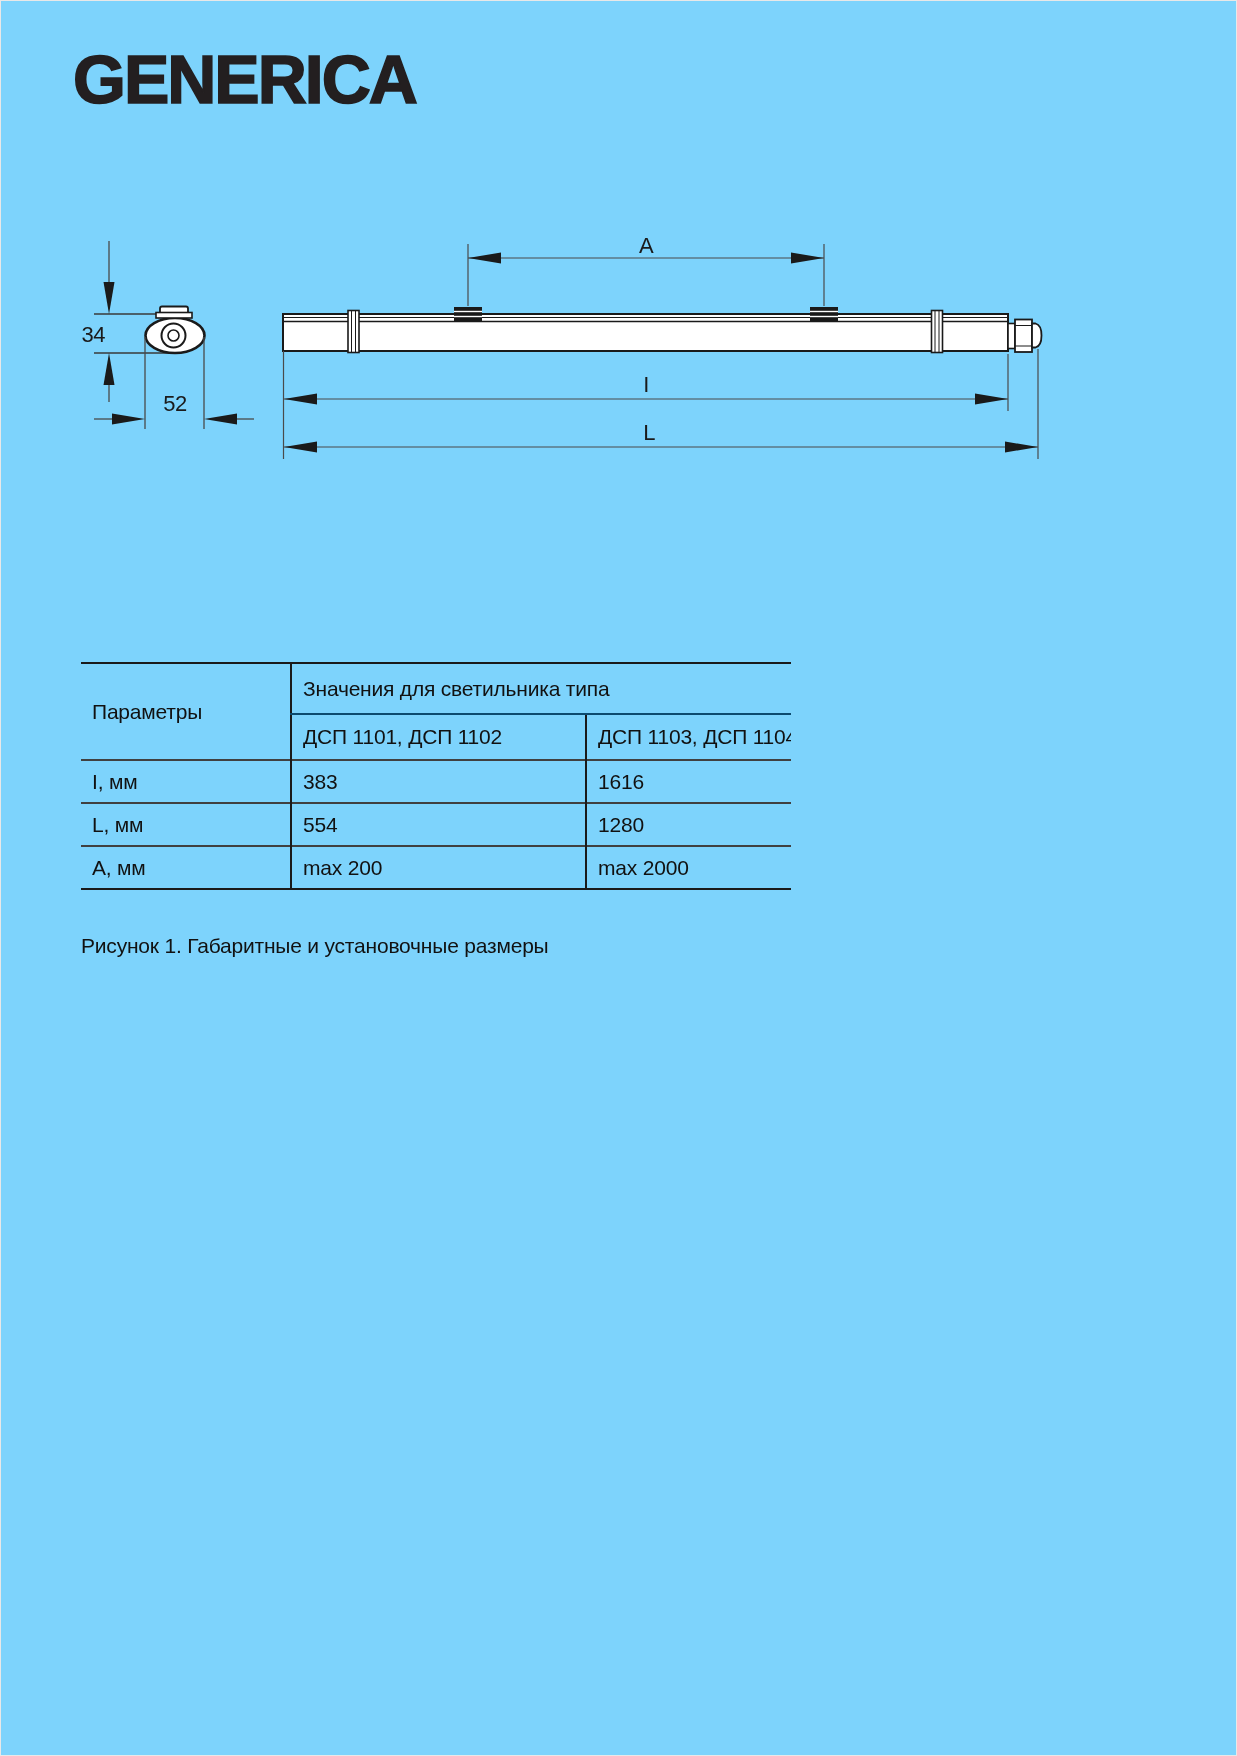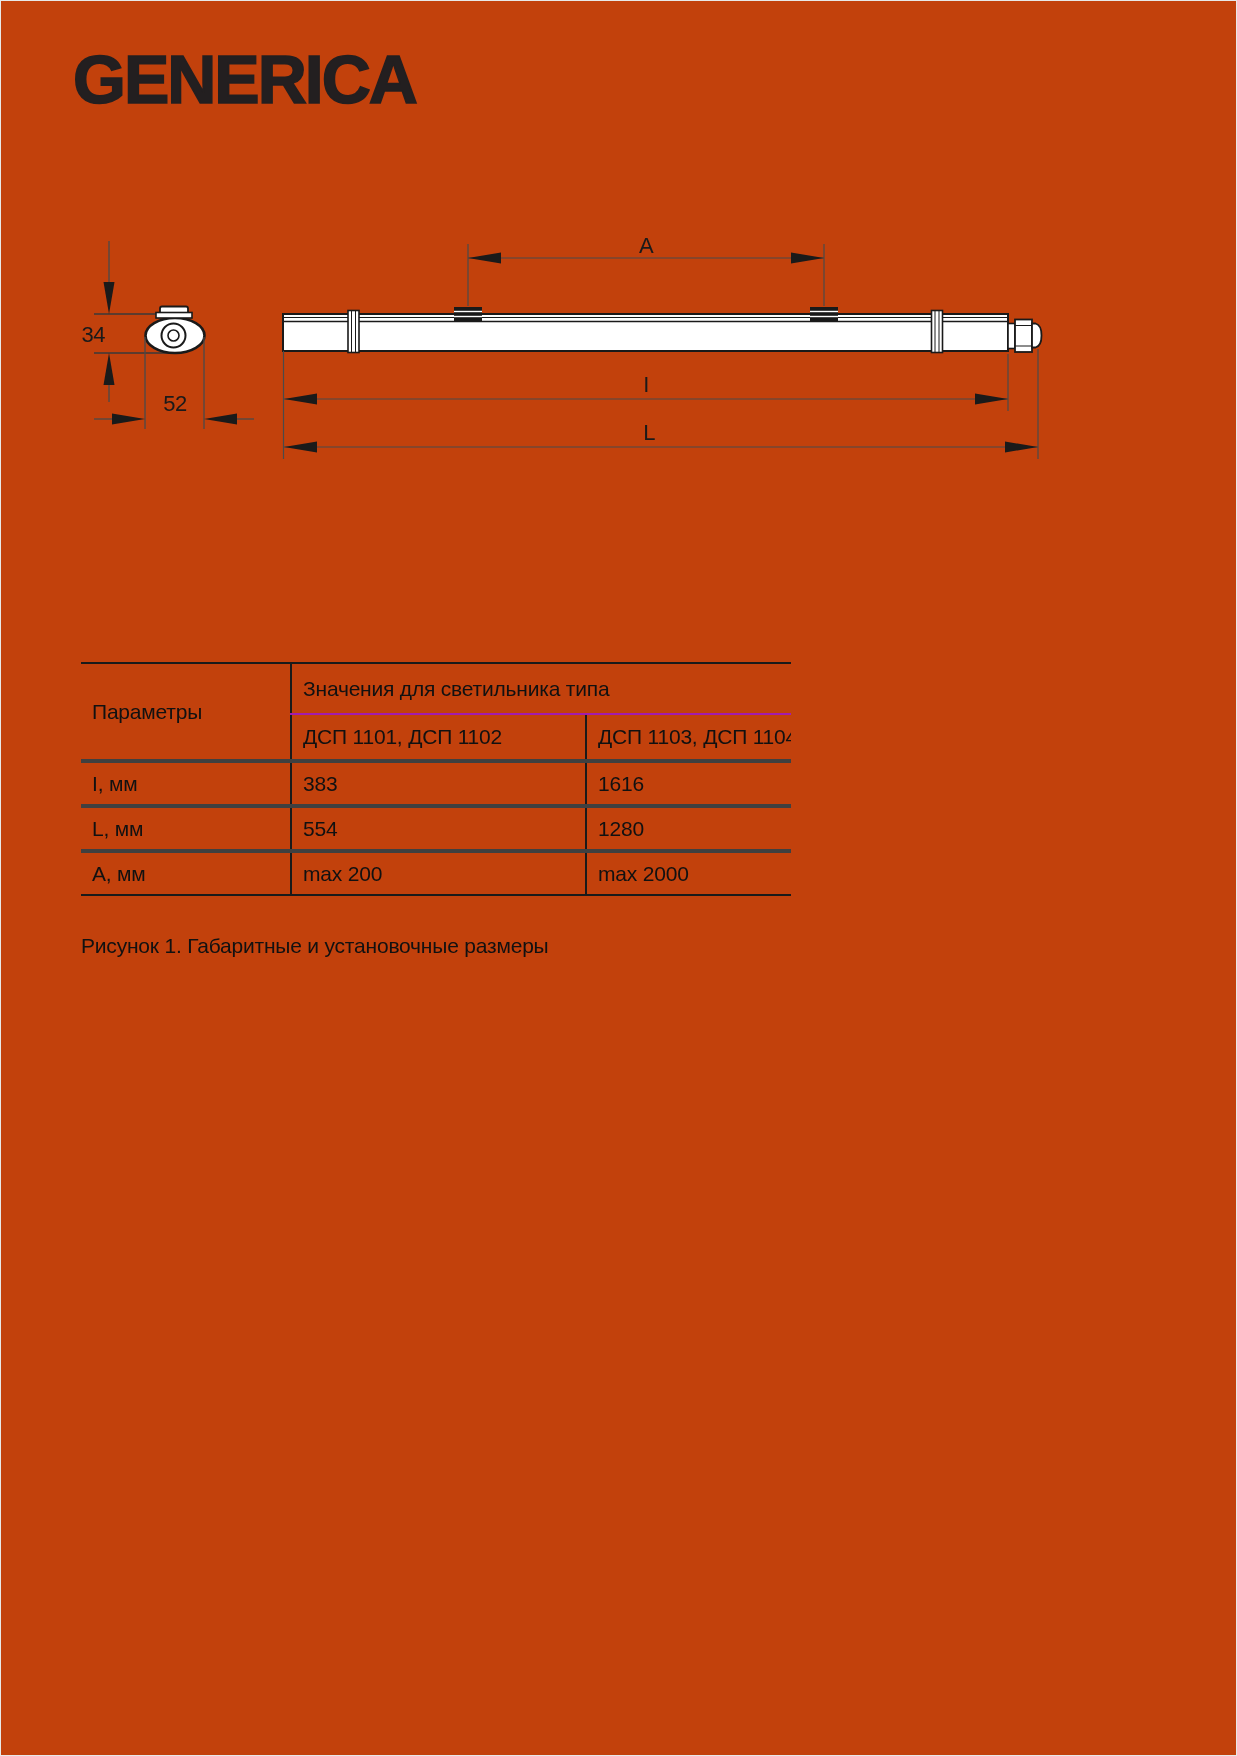--- a/index.html
+++ b/index.html
@@ -1,19 +1,19 @@
 <!DOCTYPE html>
 <html><head>
 <meta charset="utf-8">
 <style>
   html,body{margin:0;padding:0;background:#ffffff;}
   .page{
     position:relative;
     width:1237px;height:1756px;
-    background:#c2410c;
+    background:#7dd3fc;
     font-family:"Liberation Sans", sans-serif;
     color:#1a1a1a;
     overflow:hidden;
     box-sizing:border-box;
     border:1px solid #e8e8e8;
   }
   .logo{
     position:absolute;left:72px;top:44px;
     font-size:68px;font-weight:bold;line-height:68px;
     letter-spacing:-2px;color:#231f20;
@@ -29,23 +29,23 @@
     border-collapse:collapse;table-layout:fixed;
     font-size:21px;letter-spacing:-0.2px;color:#111;
   }
   .spec-table td{
     padding:0 0 0 11px;vertical-align:middle;
     white-space:nowrap;overflow:hidden;
   }
   .spec-table{border-top:2px solid #1a1a1a;border-bottom:2px solid #1a1a1a;}
   .spec-table tr.h1 td{height:49px;}
   .spec-table tr.h2 td{height:44px;}
-  .spec-table tr.dr td{height:41px;border-top:4px solid #404040;}
+  .spec-table tr.dr td{height:41px;border-top:2px solid #404040;}
   .spec-table td.vline{border-left:2px solid #1a1a1a;}
-  .spec-table tr.h1 td.group{border-bottom:2px solid #a21caf;}
+  .spec-table tr.h1 td.group{border-bottom:2px solid #0c4a6e;}
   .caption{
     position:absolute;left:80px;top:933px;
     font-size:21px;letter-spacing:-0.2px;color:#111;text-align:center;
   }
 </style>
 </head>
 <body>
 
 <div class="page">
 

